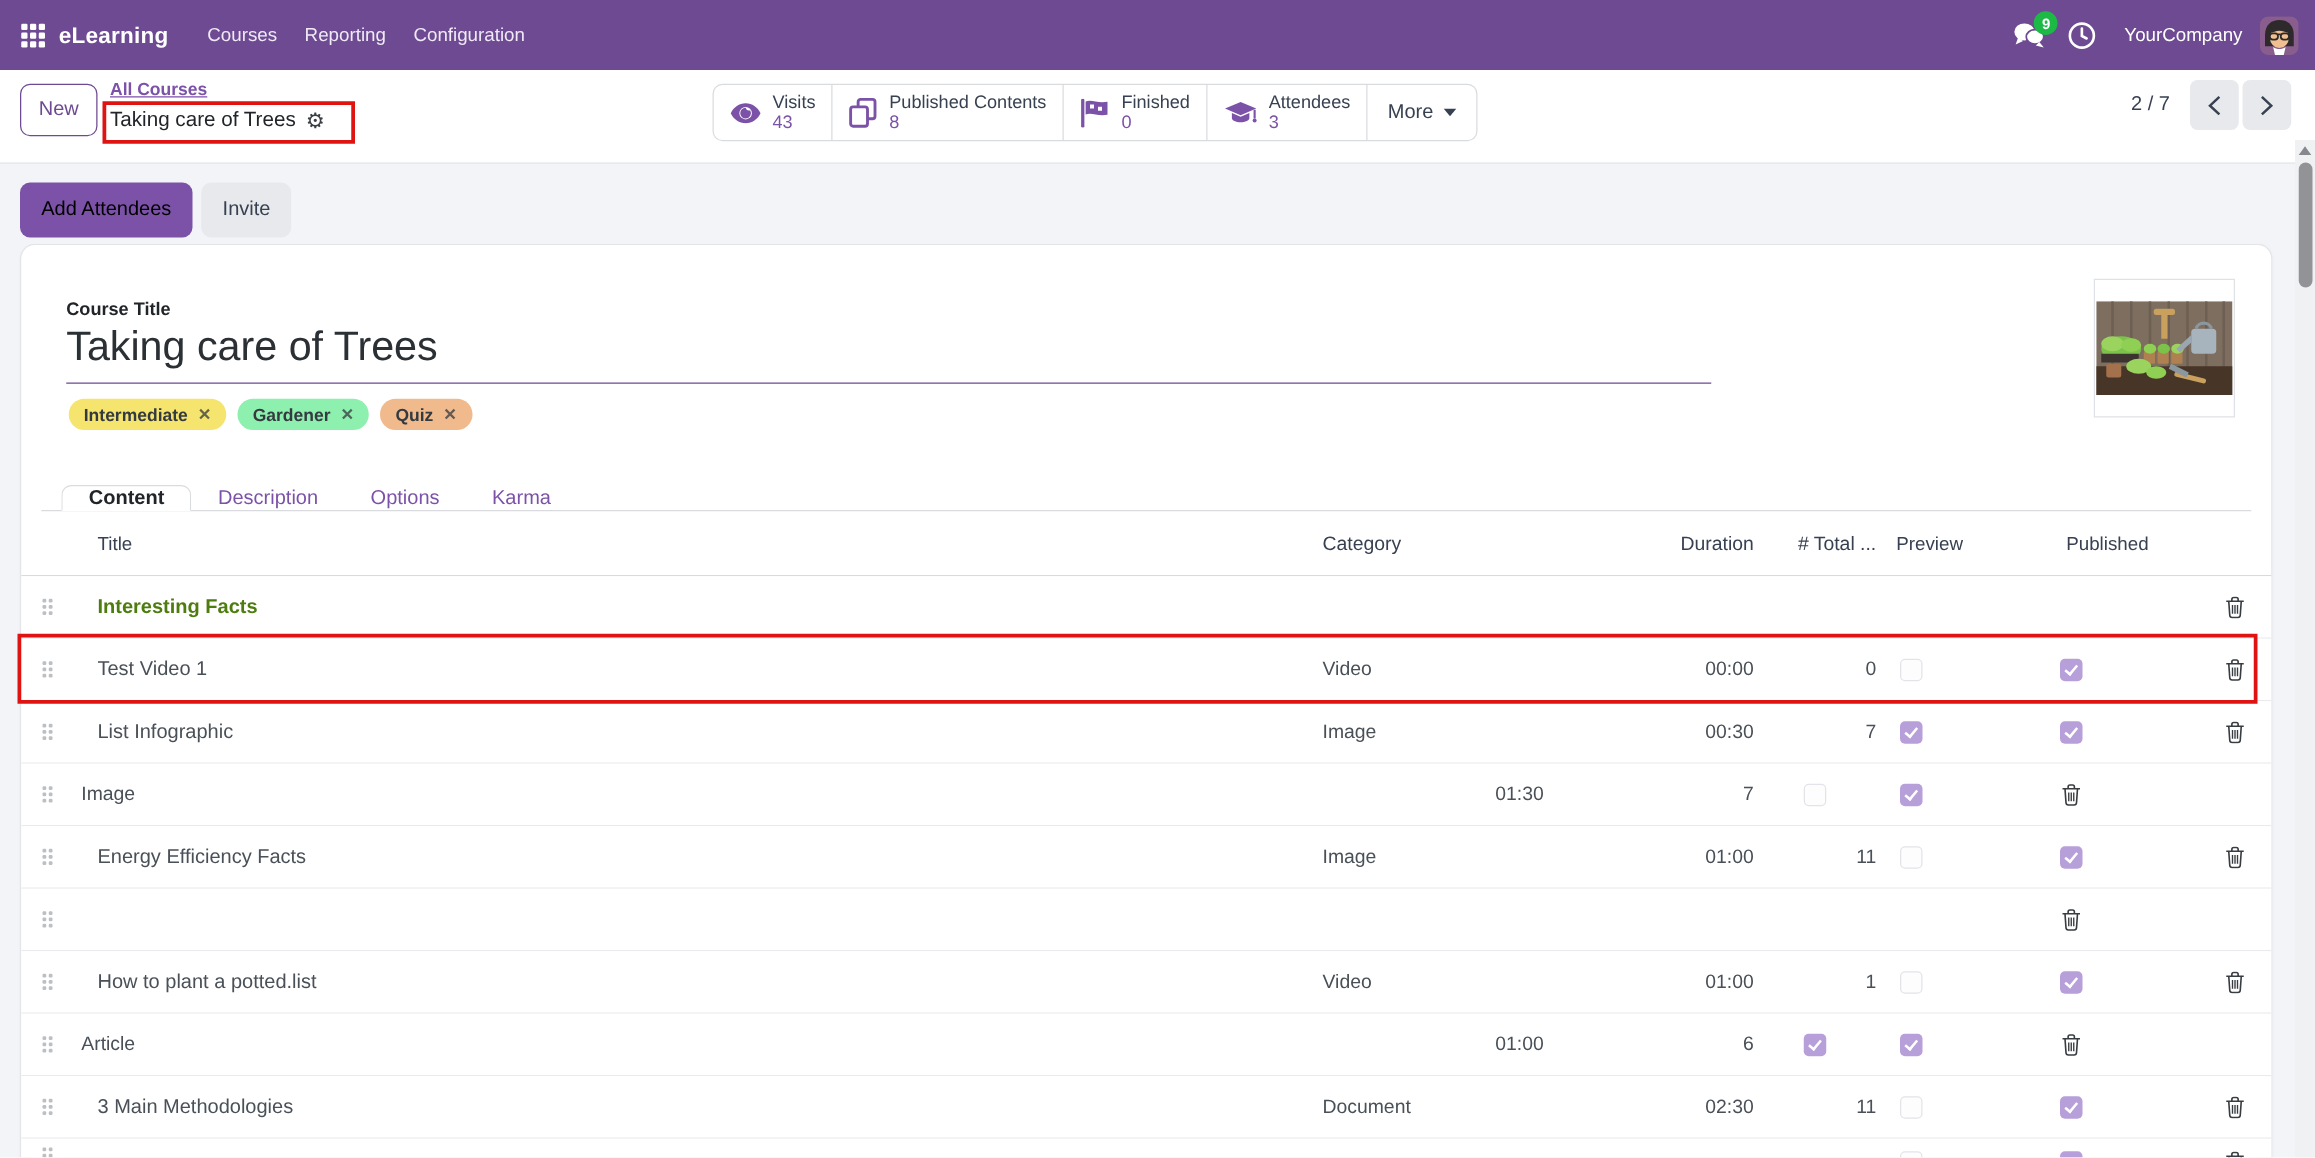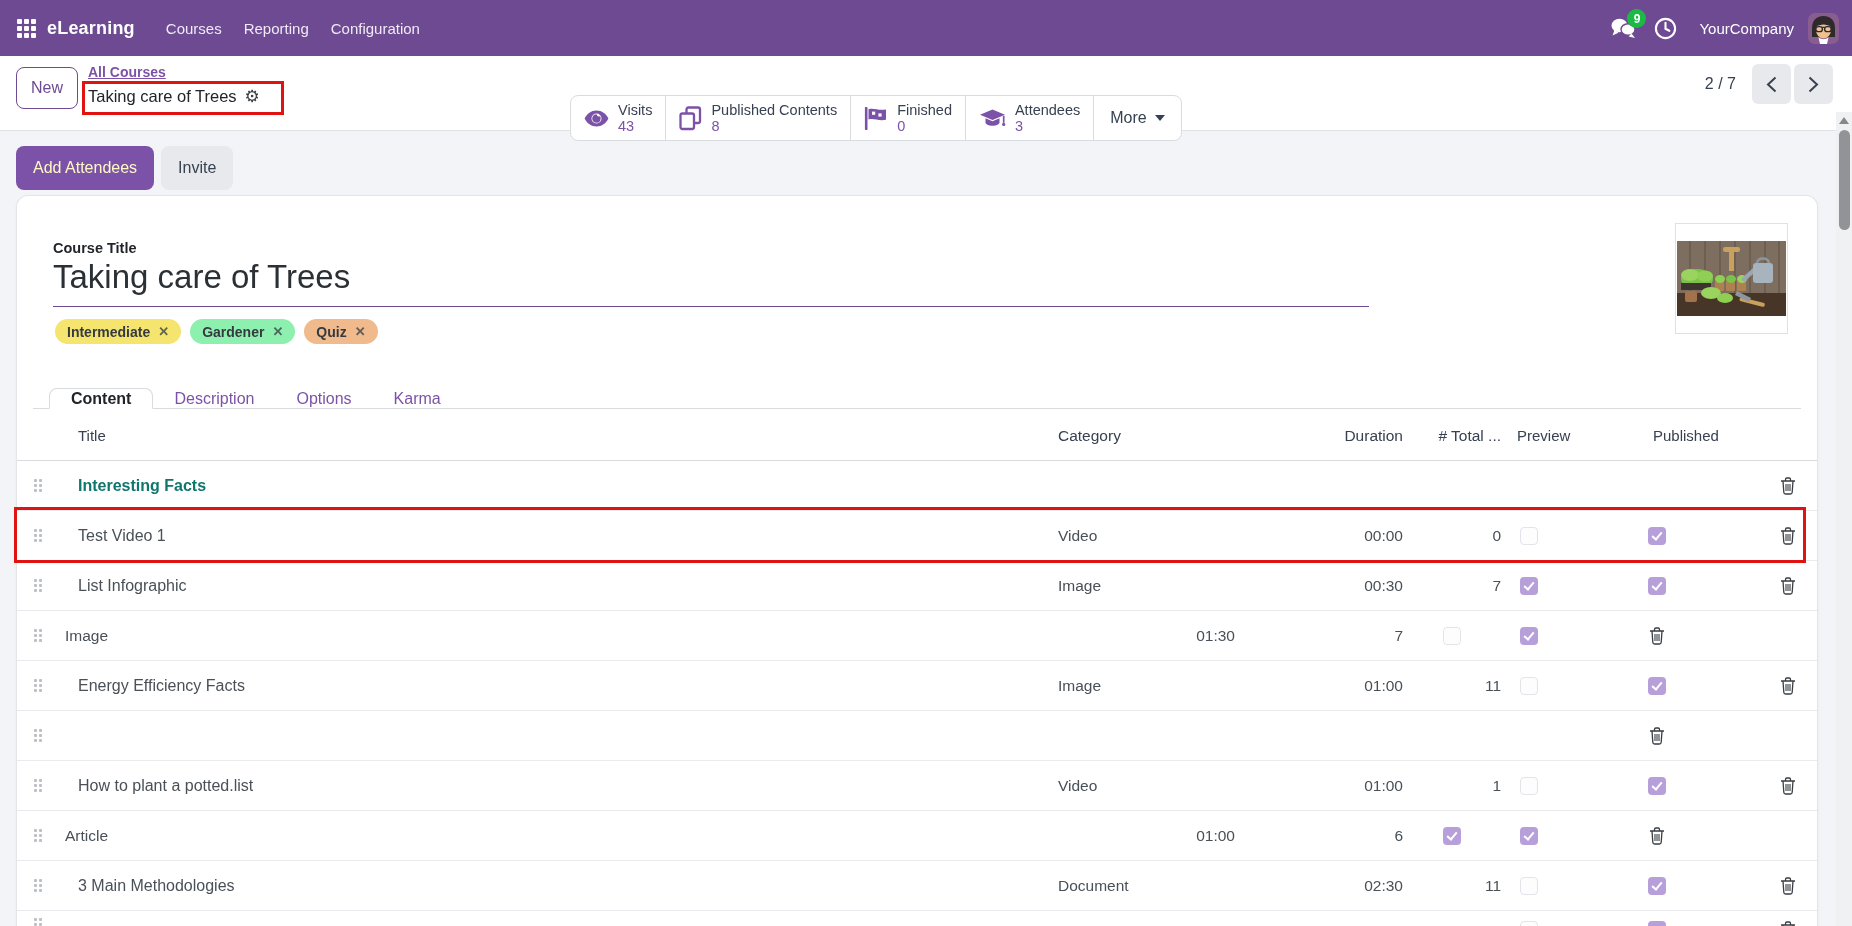--- a/index.html
+++ b/index.html
@@ -21,39 +21,39 @@
 
   
   .control-panel { position:absolute; left:0; top:56px; width:1852px; height:75px; background:#fff; border-bottom:1px solid #e0e2e6; }
   .new-btn { position:absolute; left:16px; top:11px; height:42px; padding:0 14px; background:#fff; border:1px solid #6d4a91; border-radius:8px; color:#6d4a91; font-size:16px; font-family:inherit; cursor:pointer; }
   .breadcrumbs { position:absolute; left:88px; top:8px; line-height:1; }
   .bc-parent { color:#7c52a8; font-size:14px; font-weight:600; text-decoration:underline; cursor:pointer; display:inline-block; }
   .bc-current { display:flex; align-items:center; gap:8px; margin-top:8px; font-size:16.5px; color:#212529; }
   .gear { font-size:17px; color:#3b4045; cursor:pointer; line-height:1; }
   .anno-bc { position:absolute; left:82px; top:25px; width:202px; height:34px; border:3px solid #e01313; pointer-events:none; }
 
-  .stats-group { position:absolute; left:570px; top:11px; height:46px; display:flex; background:#fff; border:1px solid #d9dcdf; border-radius:8px;margin-top:28px; }
+  .stats-group { position:absolute; left:570px; top:11px; height:46px; display:flex; background:#fff; border:1px solid #d9dcdf; border-radius:8px; }
   .stat-btn { display:flex; align-items:center; padding:0 13px; cursor:pointer; }
   .stat-btn + .stat-btn { border-left:1px solid #d9dcdf; }
   .stat-ico { margin-right:9px; display:flex; }
   .stat-txt { display:flex; flex-direction:column; justify-content:center; }
   .stat-label { font-size:14.5px; color:#374151; line-height:16px; white-space:nowrap; }
   .stat-value { font-size:14.5px; color:#7c52a8; line-height:16px; }
   .more-btn { display:flex; align-items:center; gap:8px; padding:0 16px; font-size:16px; color:#374151; cursor:pointer; border-left:1px solid #d9dcdf; }
   .caret { width:0; height:0; border-left:5px solid transparent; border-right:5px solid transparent; border-top:6px solid #374151; }
 
   .pager { position:absolute; right:0; top:0; height:56px; display:flex; align-items:center; }
   .pager-text { font-size:16px; color:#374151; margin-right:16px; }
   .pager-btn { width:39px; height:40px; background:#e7e9ec; border:none; border-radius:6px; display:flex; align-items:center; justify-content:center; cursor:pointer; }
   .pager-btn.prev { margin-right:3px; }
   .pager { padding-right:19px; }
 
   
   .actions { position:absolute; left:16px; top:146px; display:flex; gap:7px; }
-  .btn-primary { height:44px; padding:0 17px; background:#7c52a8; border:none; border-radius:8px; color:#fef9c3; font-size:16px; font-family:inherit; cursor:pointer; }
+  .btn-primary { height:44px; padding:0 17px; background:#7c52a8; border:none; border-radius:8px; color:#000000; font-size:16px; font-family:inherit; cursor:pointer; }
   .btn-secondary { height:44px; padding:0 17px; background:#e7e9ec; border:none; border-radius:8px; color:#374151; font-size:16px; font-family:inherit; cursor:pointer; }
 
   
   .sheet { position:absolute; left:16px; top:195px; width:1802px; height:731px; background:#fff; border:1px solid #e3e5e9; border-bottom:none; border-radius:12px 12px 0 0; box-shadow:0 1px 3px rgba(0,0,0,.04); overflow:hidden; }
   .course-label { position:absolute; left:36px; top:44px; font-size:14.5px; font-weight:700; color:#212529; }
   .course-title { position:absolute; left:36px; top:62px; width:1316px; font-size:33px; color:#2b3035; padding-bottom:10px; border-bottom:1.5px solid #6d4a91; white-space:nowrap; }
   .thumb { position:absolute; left:1658px; top:27px; width:113px; height:111px; border:1px solid #dee1e5; background:#fff; display:flex; align-items:center; justify-content:center; cursor:pointer; }
 
   .tags { position:absolute; left:38px; top:123px; display:flex; gap:9px; }
   .tag { height:25px; border-radius:13px; display:flex; align-items:center; gap:8px; padding:0 12px; font-size:14px; font-weight:600; color:#343a40; cursor:default; }
@@ -71,21 +71,21 @@
   .trow { border-bottom:1px solid #e8eaee; font-size:16px; color:#495057; background:#fff; }
   .cell.title { padding-left:16px; white-space:nowrap; overflow:hidden; }
   .thead .h-title { padding-left:16px; }
   .cell.cat, .thead .h-cat { padding-left:3px; font-size:15.5px; }
   .cell.dur, .thead .h-dur { text-align:right; font-size:15.5px; }
   .cell.tot, .thead .h-tot { text-align:right; font-size:15.5px; }
   .thead .h-prev { padding-left:16px; white-space:nowrap; }
   .thead .h-pub { padding-left:96px; white-space:nowrap; }
   .cell.prev, .cell.pub { display:flex; justify-content:center; }
   .cell.del { display:flex; justify-content:center; align-items:center; cursor:pointer; }
-  .trow.section .title { font-weight:700; color:#0f766e; }
+  .trow.section .title { font-weight:700; color:#4d7c0f; }
   .drag-dots { display:grid; grid-template-columns:repeat(2,3px); grid-template-rows:repeat(3,3px); gap:2px; margin-left:17px; cursor:grab; }
   .drag-dots i { background:#bcbfc4; border-radius:1px; }
   .cb { width:18px; height:18px; border-radius:4px; position:relative; cursor:pointer; }
   .cb.checked { background:#b7a0da; }
   .cb.checked::after { content:""; position:absolute; left:6px; top:3px; width:4px; height:8px; border-right:2px solid #fff; border-bottom:2px solid #fff; transform:rotate(40deg); }
   .cb.unchecked { background:#fdfdfe; border:1px solid #e2e4e9; }
   .trow.partial { align-items:start; }
   .trow.partial .cell { margin-top:7px; }
   .trow.partial .cell.del, .trow.partial .cell.prev, .trow.partial .cell.pub { margin-top:10px; }
 

